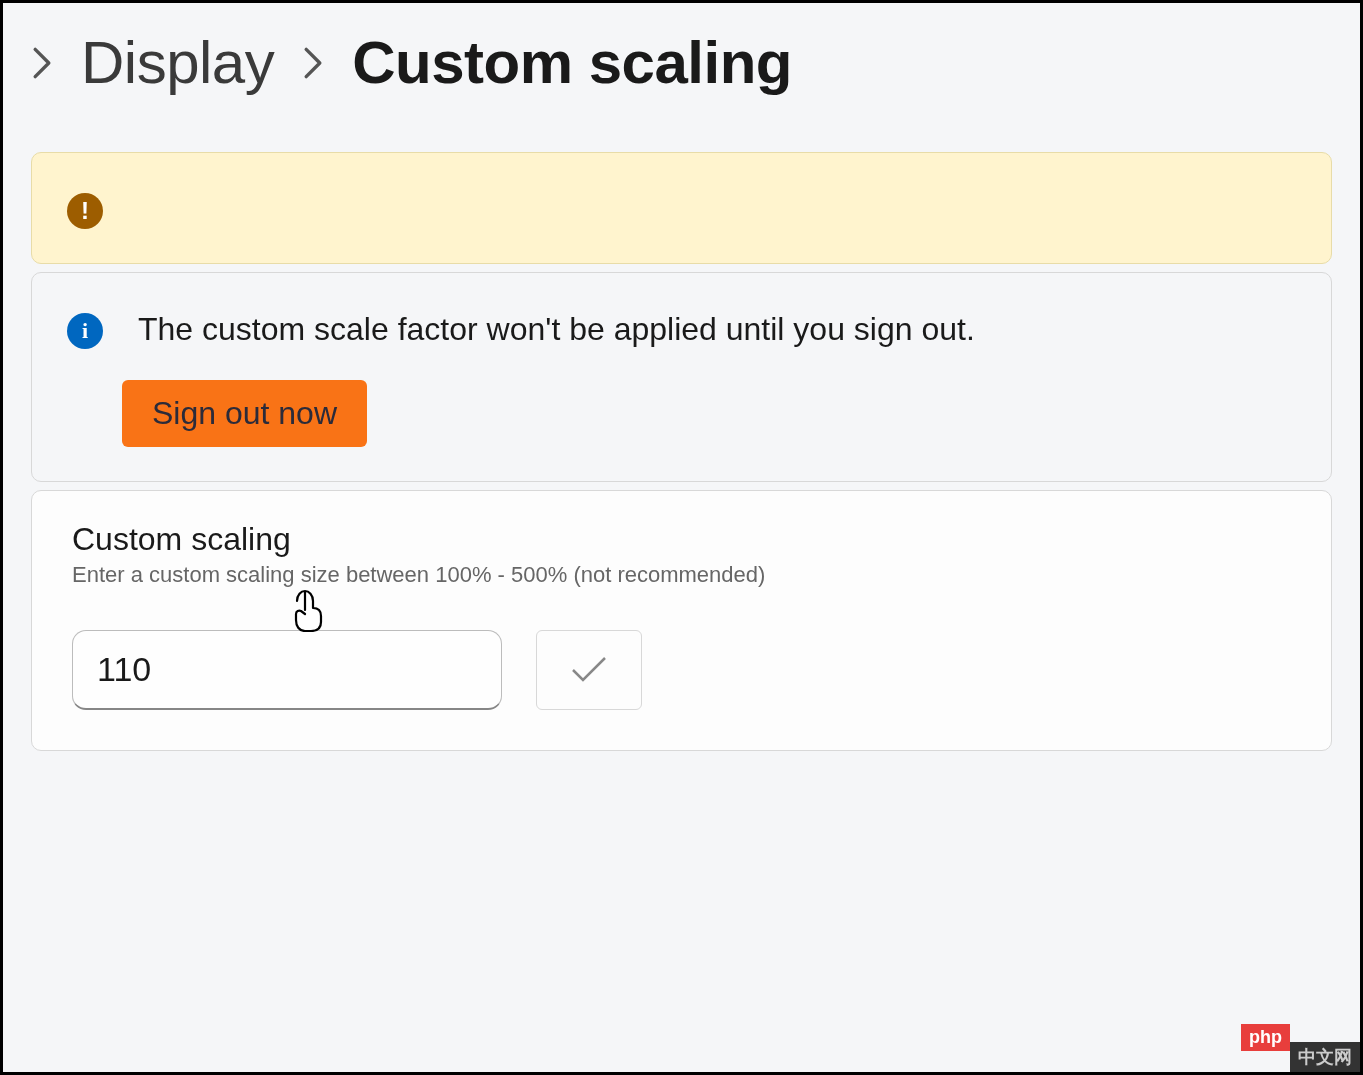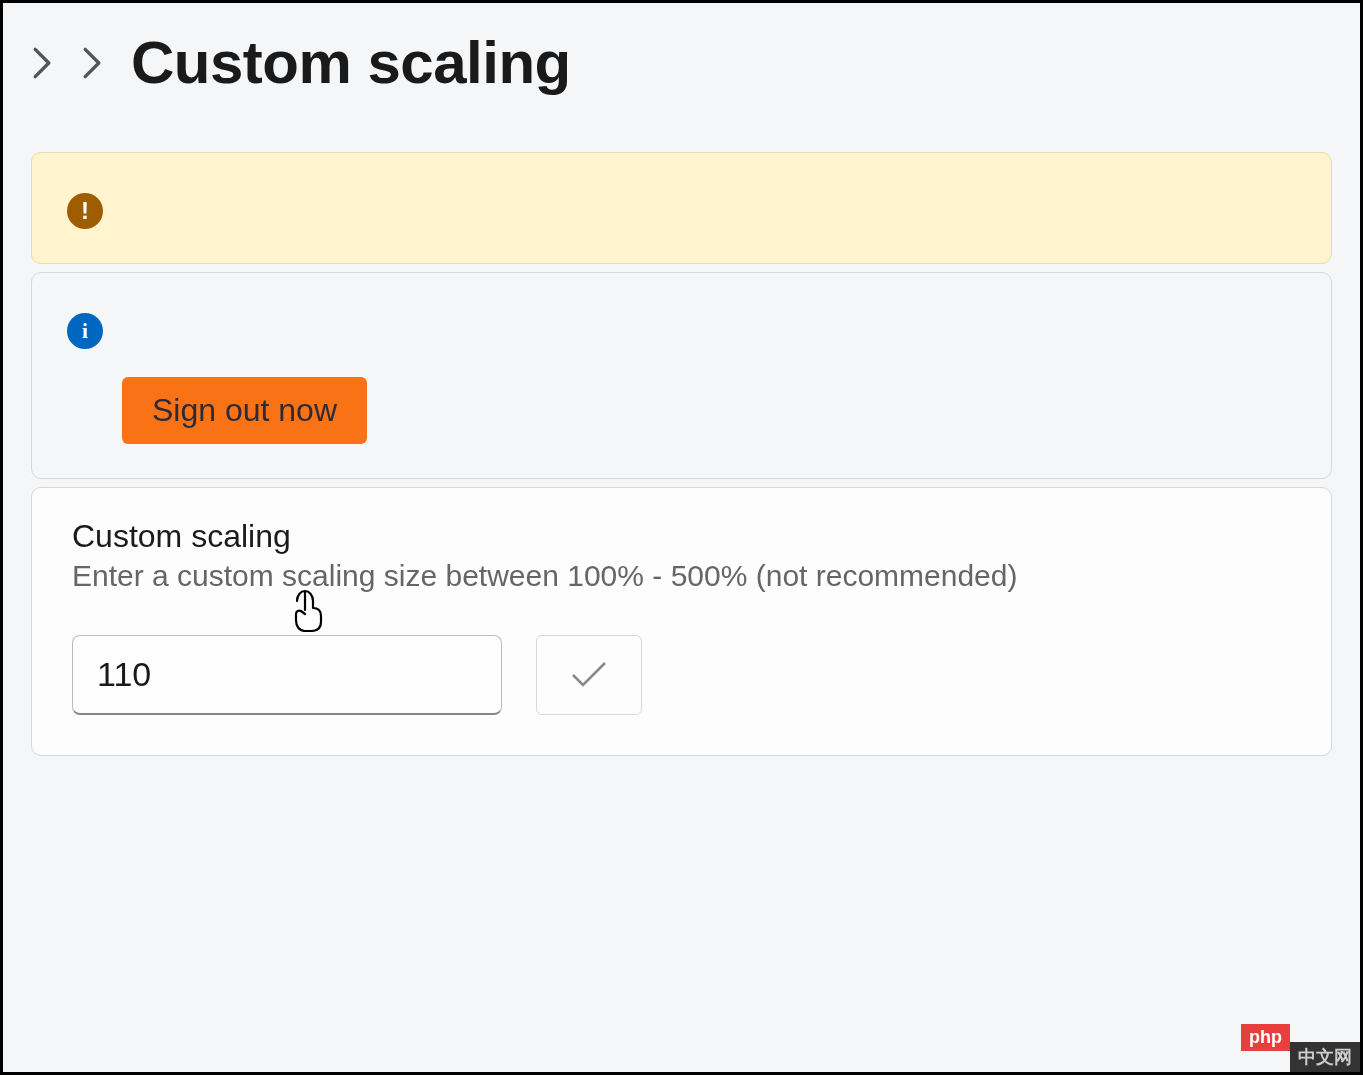--- a/index.html
+++ b/index.html
@@ -116,35 +116,35 @@
       font-family: inherit;
       width: fit-content;
     }
     .setting-title {
       font-size: 32px;
       color: #1a1a1a;
       font-weight: 400;
       margin-bottom: 4px;
     }
     .setting-desc {
-      font-size: 30px;
+      font-size: 22px;
       color: #666;
       margin-bottom: 42px;
     }
     .input-row {
       display: flex;
       align-items: center;
       gap: 34px;
     }
     .scale-input {
       width: 430px;
       height: 80px;
       border: 1px solid #bcbcbc;
       border-bottom: 2px solid #868686;
-      border-radius: 8px;
+      border-radius: 14px;
       font-size: 34px;
       padding: 0 24px;
       font-family: inherit;
       background: #fefefe;
       color: #1a1a1a;
     }
     .apply-btn {
       width: 106px;
       height: 80px;
       border: 1px solid #d8d8d8;
@@ -196,35 +196,37 @@
 </head>
 <body>
 
 <div class="content">
   <div class="breadcrumb">
     <span class="breadcrumb-sep">
       <svg viewBox="0 0 12 20">
           <path d="M2 2 L10 10 L2 18" stroke="#555" stroke-width="2" fill="none" stroke-linecap="round" stroke-linejoin="round"></path>
         </svg>
     </span>
+    <span class="breadcrumb-item link">Display</span>
     <span class="breadcrumb-sep">
       <svg viewBox="0 0 12 20">
           <path d="M2 2 L10 10 L2 18" stroke="#555" stroke-width="2" fill="none" stroke-linecap="round" stroke-linejoin="round"></path>
         </svg>
     </span>
     <span class="breadcrumb-item">Custom scaling</span>
   </div>
 
   <div class="card warning-card">
     <div class="icon-circle icon-warning">!</div>
   </div>
 
   <div class="card info-card">
     <div class="info-row">
       <div class="icon-circle icon-info">i</div>
+      <div class="card-text">The custom scale factor won't be applied until you sign out.</div>
     </div>
     <button class="signout-btn">Sign out now</button>
   </div>
 
   <div class="card setting-card">
     <div class="setting-title">Custom scaling</div>
     <div class="setting-desc">Enter a custom scaling size between 100% - 500% (not recommended)</div>
     <div class="input-row">
       <input type="text" class="scale-input" value="110" style="">
       <button class="apply-btn">

